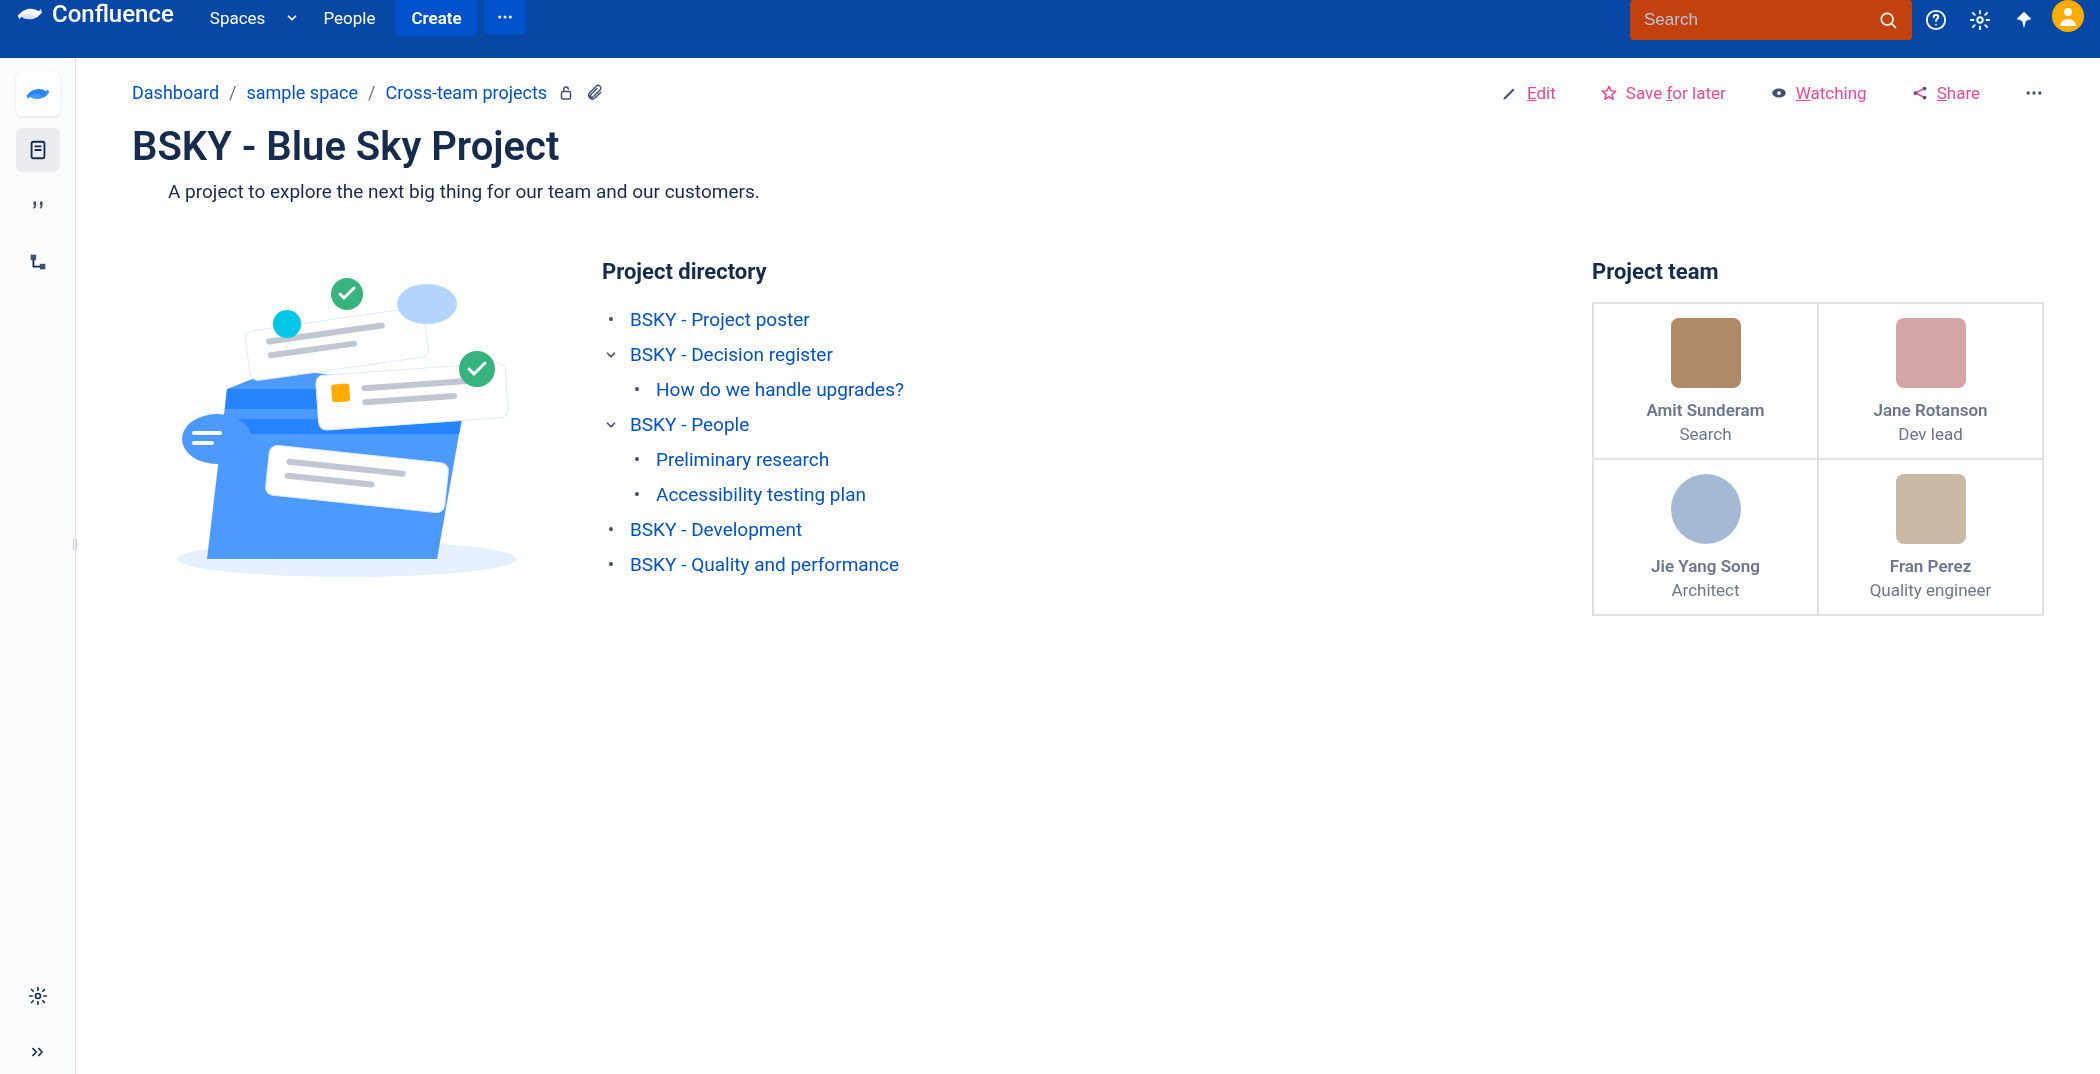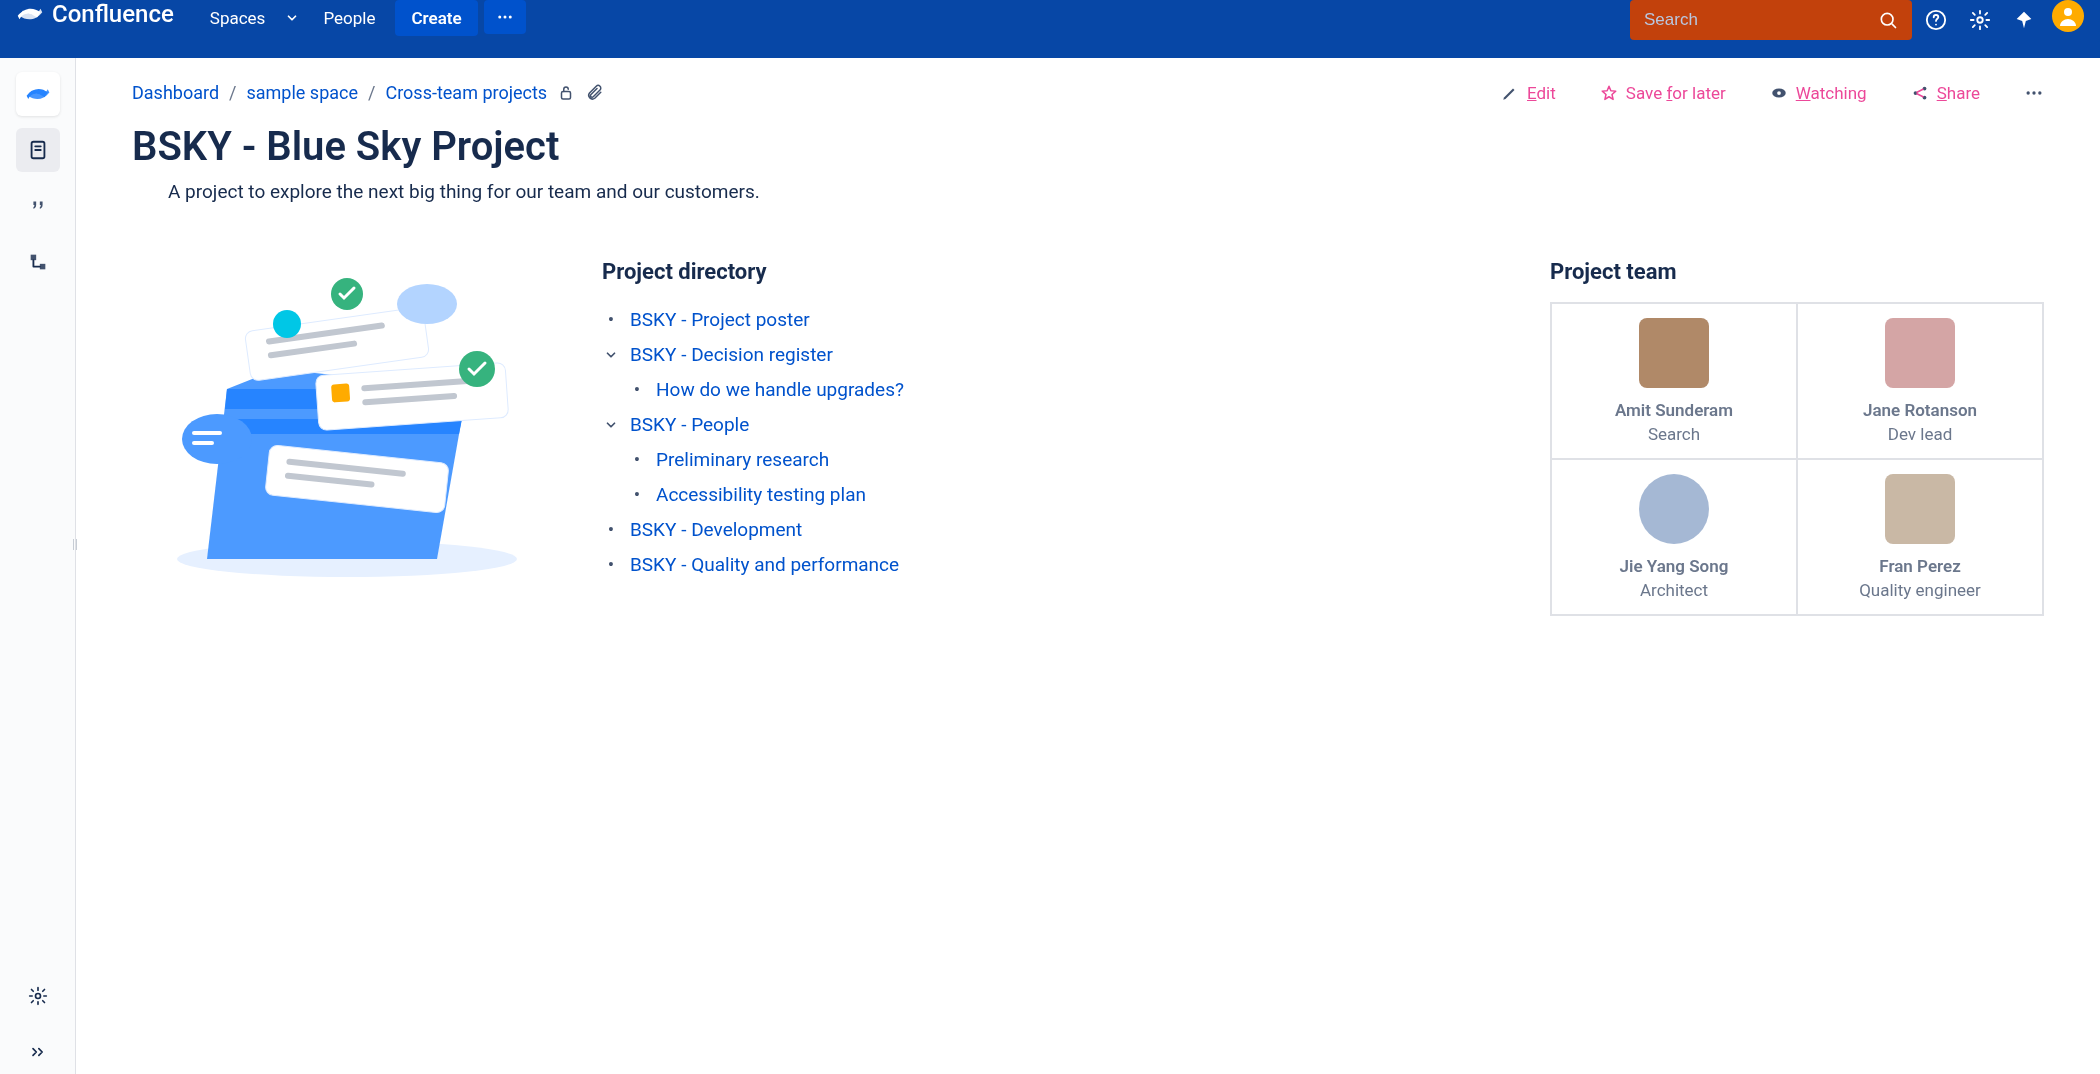--- a/index.html
+++ b/index.html
@@ -44,21 +44,21 @@
 
 
 .page-title { font-size: 40px; font-weight: 600; color: #172b4d; margin-bottom: 10px; }
 .byline { color: #6b778c; font-size: 17px; margin-bottom: 28px; }
 .intro { font-size: 19px; color: #172b4d; margin-bottom: 56px; margin-left: 36px; }
 
 
 .content-row { display: flex; gap: 40px; align-items: flex-start; }
 .illus-col { width: 430px; display:flex; justify-content:center; }
 .dir-col { flex: 1; }
-.team-col { width: 494px; }
+.team-col { width: 452px; }
 
 .section-heading { font-size: 22px; font-weight: 700; color: #172b4d; margin-bottom: 18px; }
 
 .dir-list { list-style: none; }
 .dir-item { display: flex; align-items: center; gap: 10px; padding: 6px 0; font-size: 19px; }
 .dir-item a { color: #0052cc; text-decoration: none; }
 .dir-item .bullet { color: #42526e; width: 18px; text-align: center; }
 .dir-item.indent1 { padding-left: 26px; }
 .dir-item .chev { color: #42526e; display: inline-flex; width: 18px; justify-content: center; }
 

